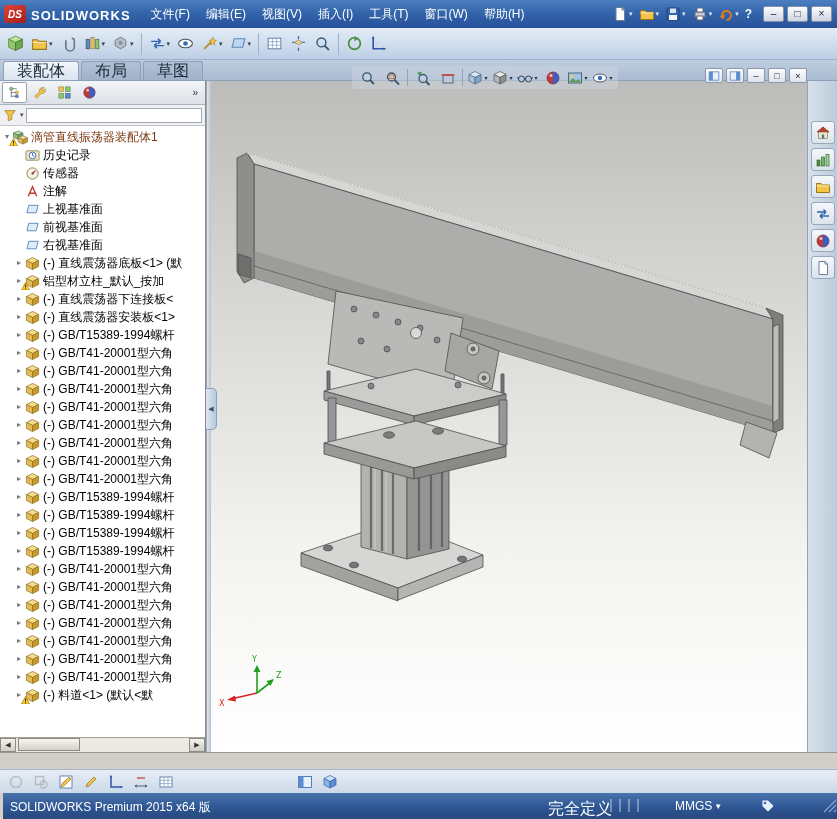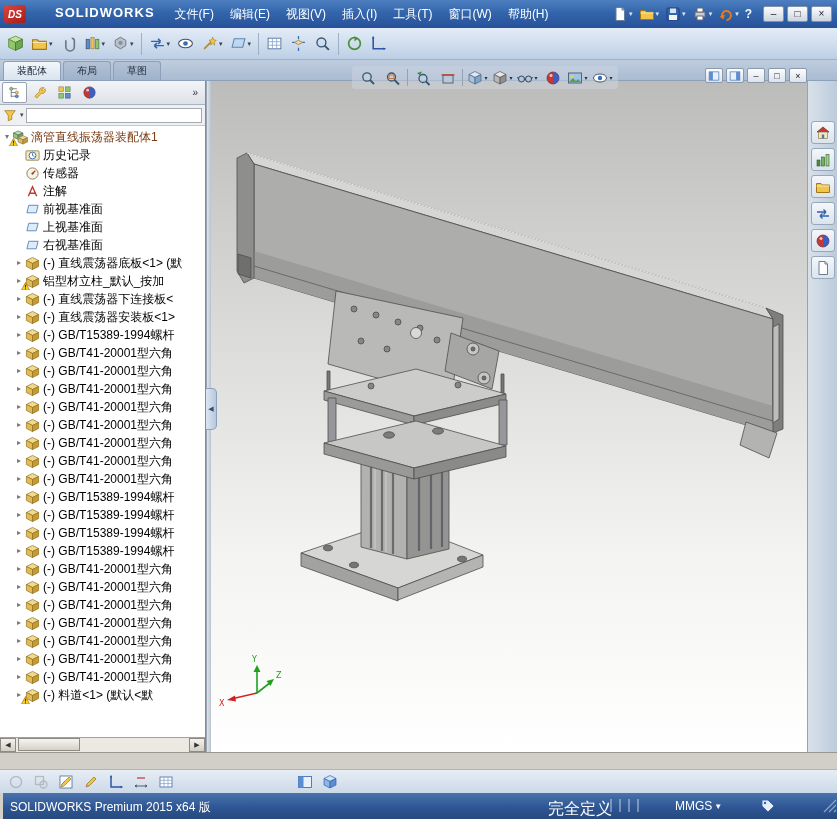--- a/index.html
+++ b/index.html
@@ -4,21 +4,21 @@
 <style>
   *{box-sizing:border-box;margin:0;padding:0;}
   html,body{width:837px;height:819px;overflow:hidden;}
   body{font-family:"Liberation Sans",sans-serif;background:#d4d0c8;}
   #app{position:relative;width:837px;height:819px;overflow:hidden;background:#d4d0c8;font-size:12px;}
 
   
   .titlebar{position:absolute;left:0;top:0;width:837px;height:28px;
     background:linear-gradient(180deg,#4d7fc0 0%,#3365ab 45%,#27519a 100%);
     display:flex;align-items:center;color:#fff;}
-  .logo{display:flex;align-items:flex-start;gap:24px;}
+  .logo{display:flex;align-items:flex-end;}
   .logo-badge{width:22px;height:18px;background:linear-gradient(145deg,#e0433c,#a31d1a);
     border-radius:3px;color:#fff;font-weight:bold;font-style:italic;font-size:10px;
     display:flex;align-items:center;justify-content:center;margin:0 5px 0 4px;}
   .logo-text{font-weight:bold;font-size:13px;letter-spacing:1px;color:#fff;}
   .menubar{display:flex;margin-left:12px;height:100%;align-items:center;}
   .menu{padding:4px 8px;color:#fff;font-size:12px;cursor:default;}
   .quickbar{margin-left:auto;display:flex;align-items:center;height:100%;}
   .qbtn{display:flex;align-items:center;padding:2px 3px;border-radius:2px;}
   .qbtn svg{width:16px;height:16px;}
   .qbtn .dd{color:#dce6f4;font-size:7px;margin-left:1px;}
@@ -34,21 +34,21 @@
     border-bottom:1px solid #9fb1c8;display:flex;align-items:center;padding:0 4px;gap:1px;}
   .tbtn{height:26px;padding:1px 2px;display:flex;align-items:center;border:1px solid transparent;border-radius:2px;}
   .tbtn svg{width:17px;height:17px;}
   .tbtn .dd{font-size:7px;color:#345;margin-left:1px;}
   .tsep{width:1px;height:22px;background:#9db0c8;margin:0 3px;}
 
   
   .cmdtabs{position:absolute;left:0;top:60px;width:837px;height:21px;
     background:linear-gradient(#bfcddf,#a9bbd2);border-bottom:1px solid #8ca0ba;
     display:flex;align-items:flex-end;padding-left:3px;}
-  .ctab{height:19px;display:flex;align-items:center;padding:0 13px;font-size:10px;margin-right:2px;
+  .ctab{height:19px;display:flex;align-items:center;padding:0 13px;font-size:16px;margin-right:2px;
     border:1px solid #8ca0ba;border-bottom:none;border-radius:3px 3px 0 0;
     background:linear-gradient(#b3c2d6,#9fb2ca);color:#1c2a3a;}
   .ctab.active{background:linear-gradient(#f2f6fa,#d9e4f0);}
 
   
   .leftpanel{position:absolute;left:0;top:81px;width:206px;height:671px;
     background:#ece9e4;border-right:1px solid #8a8a8a;display:flex;flex-direction:column;}
   .mgrtabs{height:24px;background:linear-gradient(#f2f4f6,#dde2e8);border-bottom:1px solid #aab2bc;
     display:flex;align-items:center;padding:1px 2px;}
   .mtab{width:25px;height:21px;display:flex;align-items:center;justify-content:center;
@@ -402,30 +402,30 @@
           </span>
           <span class="lbl">注解</span>
         </div>
         <div class="trow child">
           <span class="exp"></span>
           <span class="ticon">
             <svg viewBox="0 0 16 16" xmlns="http://www.w3.org/2000/svg">
               <polygon points="4,3.5 14,3.5 12,11.5 2,11.5" fill="rgba(160,200,240,0.35)" stroke="#5b87b8"></polygon>
             </svg>
           </span>
+          <span class="lbl">上视基准面</span>
+        </div>
+        <div class="trow child">
+          <span class="exp"></span>
+          <span class="ticon">
+            <svg viewBox="0 0 16 16" xmlns="http://www.w3.org/2000/svg">
+              <polygon points="4,3.5 14,3.5 12,11.5 2,11.5" fill="rgba(160,200,240,0.35)" stroke="#5b87b8"></polygon>
+            </svg>
+          </span>
           <span class="lbl">前视基准面</span>
-        </div>
-        <div class="trow child">
-          <span class="exp"></span>
-          <span class="ticon">
-            <svg viewBox="0 0 16 16" xmlns="http://www.w3.org/2000/svg">
-              <polygon points="4,3.5 14,3.5 12,11.5 2,11.5" fill="rgba(160,200,240,0.35)" stroke="#5b87b8"></polygon>
-            </svg>
-          </span>
-          <span class="lbl">上视基准面</span>
         </div>
         <div class="trow child">
           <span class="exp"></span>
           <span class="ticon">
             <svg viewBox="0 0 16 16" xmlns="http://www.w3.org/2000/svg">
               <polygon points="4,3.5 14,3.5 12,11.5 2,11.5" fill="rgba(160,200,240,0.35)" stroke="#5b87b8"></polygon>
             </svg>
           </span>
           <span class="lbl">右视基准面</span>
         </div>

